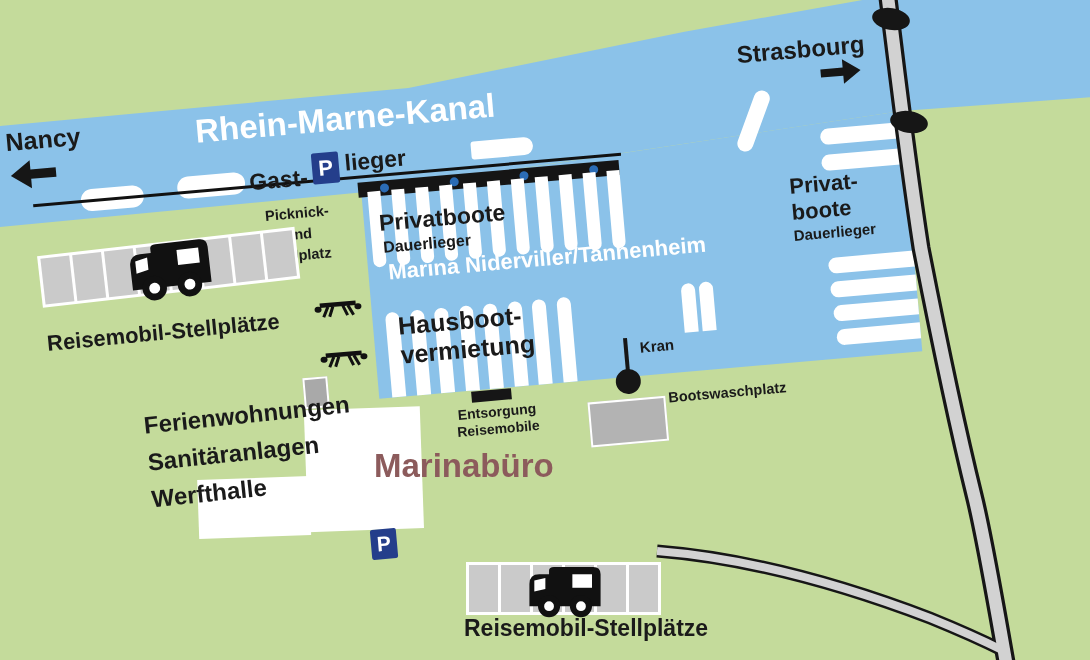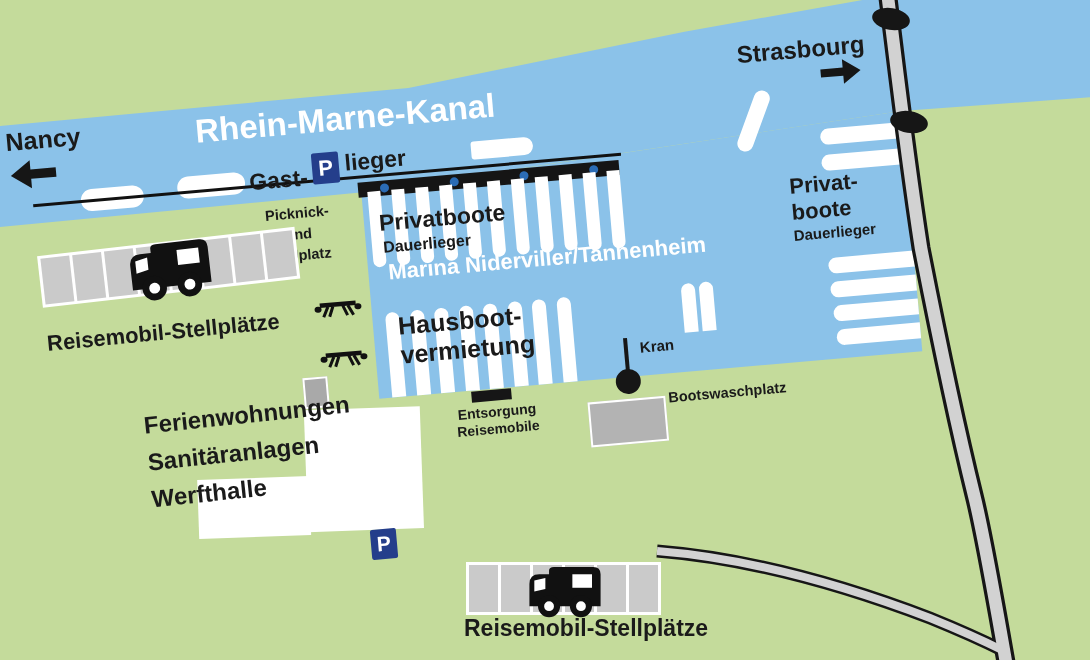--- a/index.html
+++ b/index.html
@@ -148,20 +148,21 @@
   <div class="abs" style="left:196px;top:410px;width:230px;height:126px;transform:rotate(-2deg);">
     <div class="abs" style="left:1px;top:66px;width:112px;height:59px;background:#fff;"></div>
     <div class="abs" style="left:110px;top:0;width:116px;height:122px;background:#fff;"></div>
   </div>
   <div class="lbl" style="left:142px;top:407px;font-size:24px;line-height:37px;transform:rotate(-6deg);transform-origin:0 0;">
     <div>Ferienwohnungen</div>
     <div>Sanitäranlagen</div>
     <div>Werfthalle</div>
   </div>
 
+  <div class="lbl" style="left:374px;top:448px;font-size:33px;color:var(--office);">Marinabüro</div>
 
   <div class="psign" style="left:371px;top:529px;width:26px;height:30px;font-size:21px;transform:rotate(-5deg);">
     <span>P</span>
   </div>
 
   <div class="cellrow" style="left:40px;top:256px;transform:rotate(-6.5deg);transform-origin:0 50%;">
     <div class="cell" style="height:46px;"></div>
     <div class="cell" style="height:46px;"></div>
     <div class="cell" style="height:46px;"></div>
     <div class="cell" style="height:46px;"></div>

